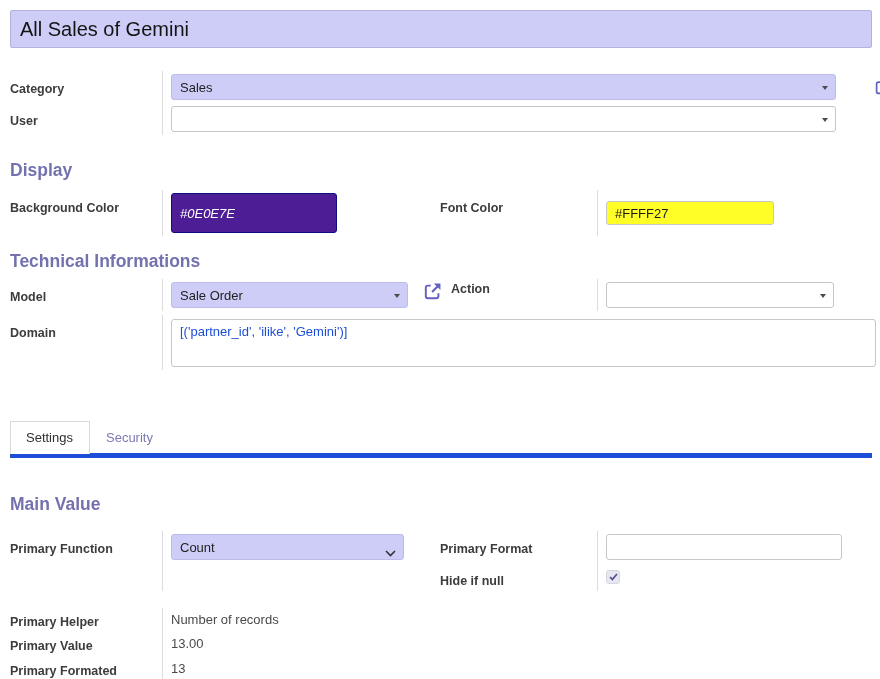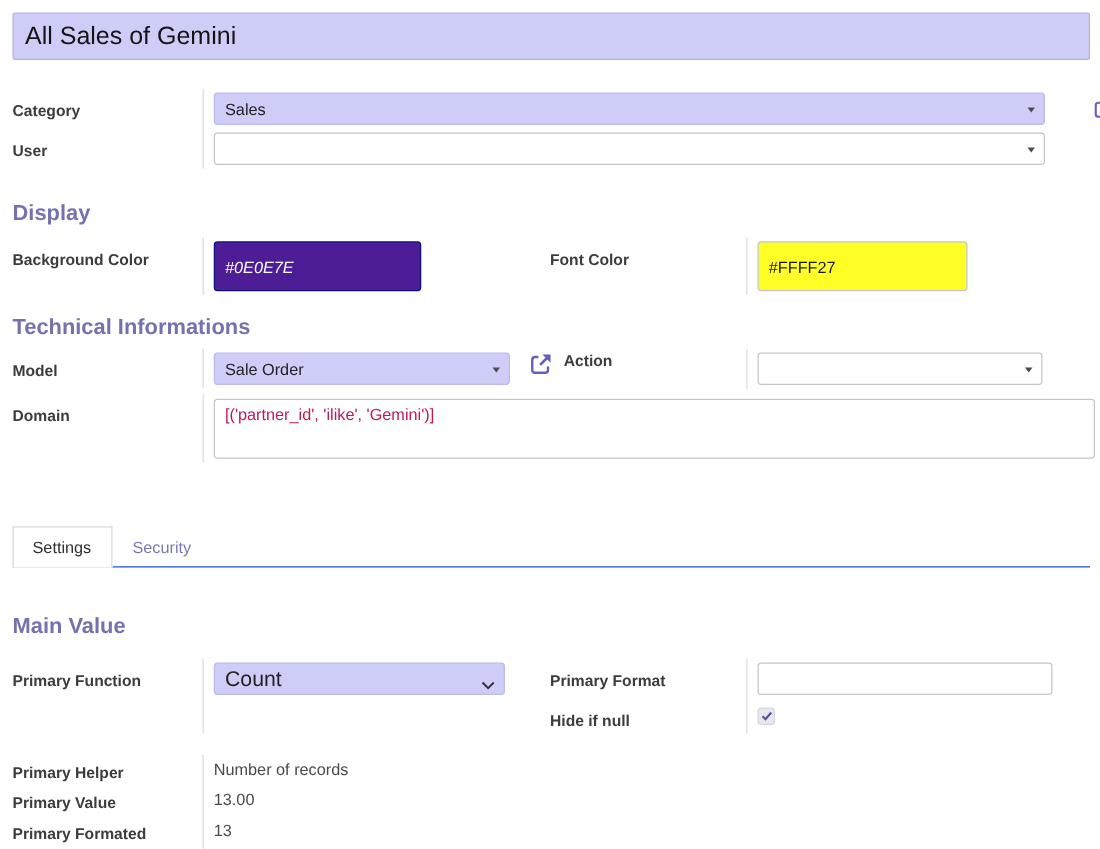--- a/index.html
+++ b/index.html
@@ -40,33 +40,33 @@
   .h-main { margin-top: 36px; }
 
   .row-bgfont { display: grid; grid-template-columns: 430px 1fr; margin-top: 9px; }
   .half-right { display: grid; grid-template-columns: 157px 1fr; }
 
   .row-model { display: grid; grid-template-columns: 152px 245px 190px 1fr; margin-top: 7px; }
   .model-extra { display: flex; align-items: flex-start; padding-top: 3px; }
   .inline-lbl { font-weight: 700; font-size: 12.5px; color: #3c3c3c; margin-left: 9px; }
 
   textarea.domain { width: 705px; height: 48px; resize: none; font-family: inherit;
-    font-size: 13px; color: #be185d; border: 1px solid #c6c6c6; border-radius: 3px;
+    font-size: 13px; color: #1d4ed8; border: 1px solid #c6c6c6; border-radius: 3px;
     padding: 4px 8px; outline: none; }
 
   
-  .tabs { margin-top: 51px; border-bottom: 1px solid #1d4ed8; display: flex; width: 862px; }
+  .tabs { margin-top: 51px; border-bottom: 5px solid #1d4ed8; display: flex; width: 862px; }
   .tab { font-size: 13px; padding: 8px 16px 8px 15px; margin-bottom: -1px; cursor: pointer; }
   .tab.active { color: #2f2f2f; background: #fff; border: 1px solid #d9d9d9; border-bottom: 1px solid #fff; }
   .tab.inactive { color: #7b79b5; border: 1px solid transparent; }
 
   .row-mainval { display: grid; grid-template-columns: 430px 1fr; margin-top: 16px; }
   select.sel { -webkit-appearance: none; appearance: none; width: 233px; height: 26px;
     background: #cdcdf8; border: 1px solid #bcbcea; border-radius: 3px;
-    font-family: inherit; font-size: 17px; color: #222; padding: 0 24px 0 8px; outline: none; }
+    font-family: inherit; font-size: 13px; color: #222; padding: 0 24px 0 8px; outline: none; }
   .sel-wrap { position: relative; display: inline-block; }
   .chev { position: absolute; right: 8px; top: 9px; pointer-events: none; }
 
   .checkbox { width: 14px; height: 14px; background: #e7e7f0; border: 1px solid #d6d6e2;
     border-radius: 3px; display: inline-flex; align-items: center; justify-content: center; cursor: pointer; }
 
   .ro-val { font-size: 13px; color: #4a4a4a; }
   .grp-bottom { margin-top: 17px; }
   .grp-bottom .cell { min-height: 24px; padding-top: 4px; padding-bottom: 1px; align-items: flex-start; }
   .grp-bottom .lbl { padding-top: 5px; line-height: 1.55; }
@@ -108,21 +108,21 @@
   <div class="row-bgfont">
     <div class="grp">
       <div class="lbl">Background Color</div>
       <div class="cell">
         <input class="txt w-swatch" type="text" style="height: 40px; background-color: #4c1d95; color: rgb(255, 255, 255); border-color: rgb(14, 14, 126); font-style: italic;" value="#0E0E7E">
       </div>
     </div>
     <div class="half-right">
       <div class="lbl">Font Color</div>
       <div class="cell">
-        <input class="txt w-fontc" type="text" style="height: 40px; background-color: rgb(255, 255, 39); color: rgb(26, 26, 26);" value="#FFFF27">
+        <input class="txt w-fontc" type="text" style="height: 24px; background-color: rgb(255, 255, 39); color: rgb(26, 26, 26);" value="#FFFF27">
       </div>
     </div>
   </div>
 
   <h2 class="section h-tech">Technical Informations</h2>
 
   <div class="row-model">
     <div class="lbl">Model</div>
     <div class="cell">
       <span class="combo">

